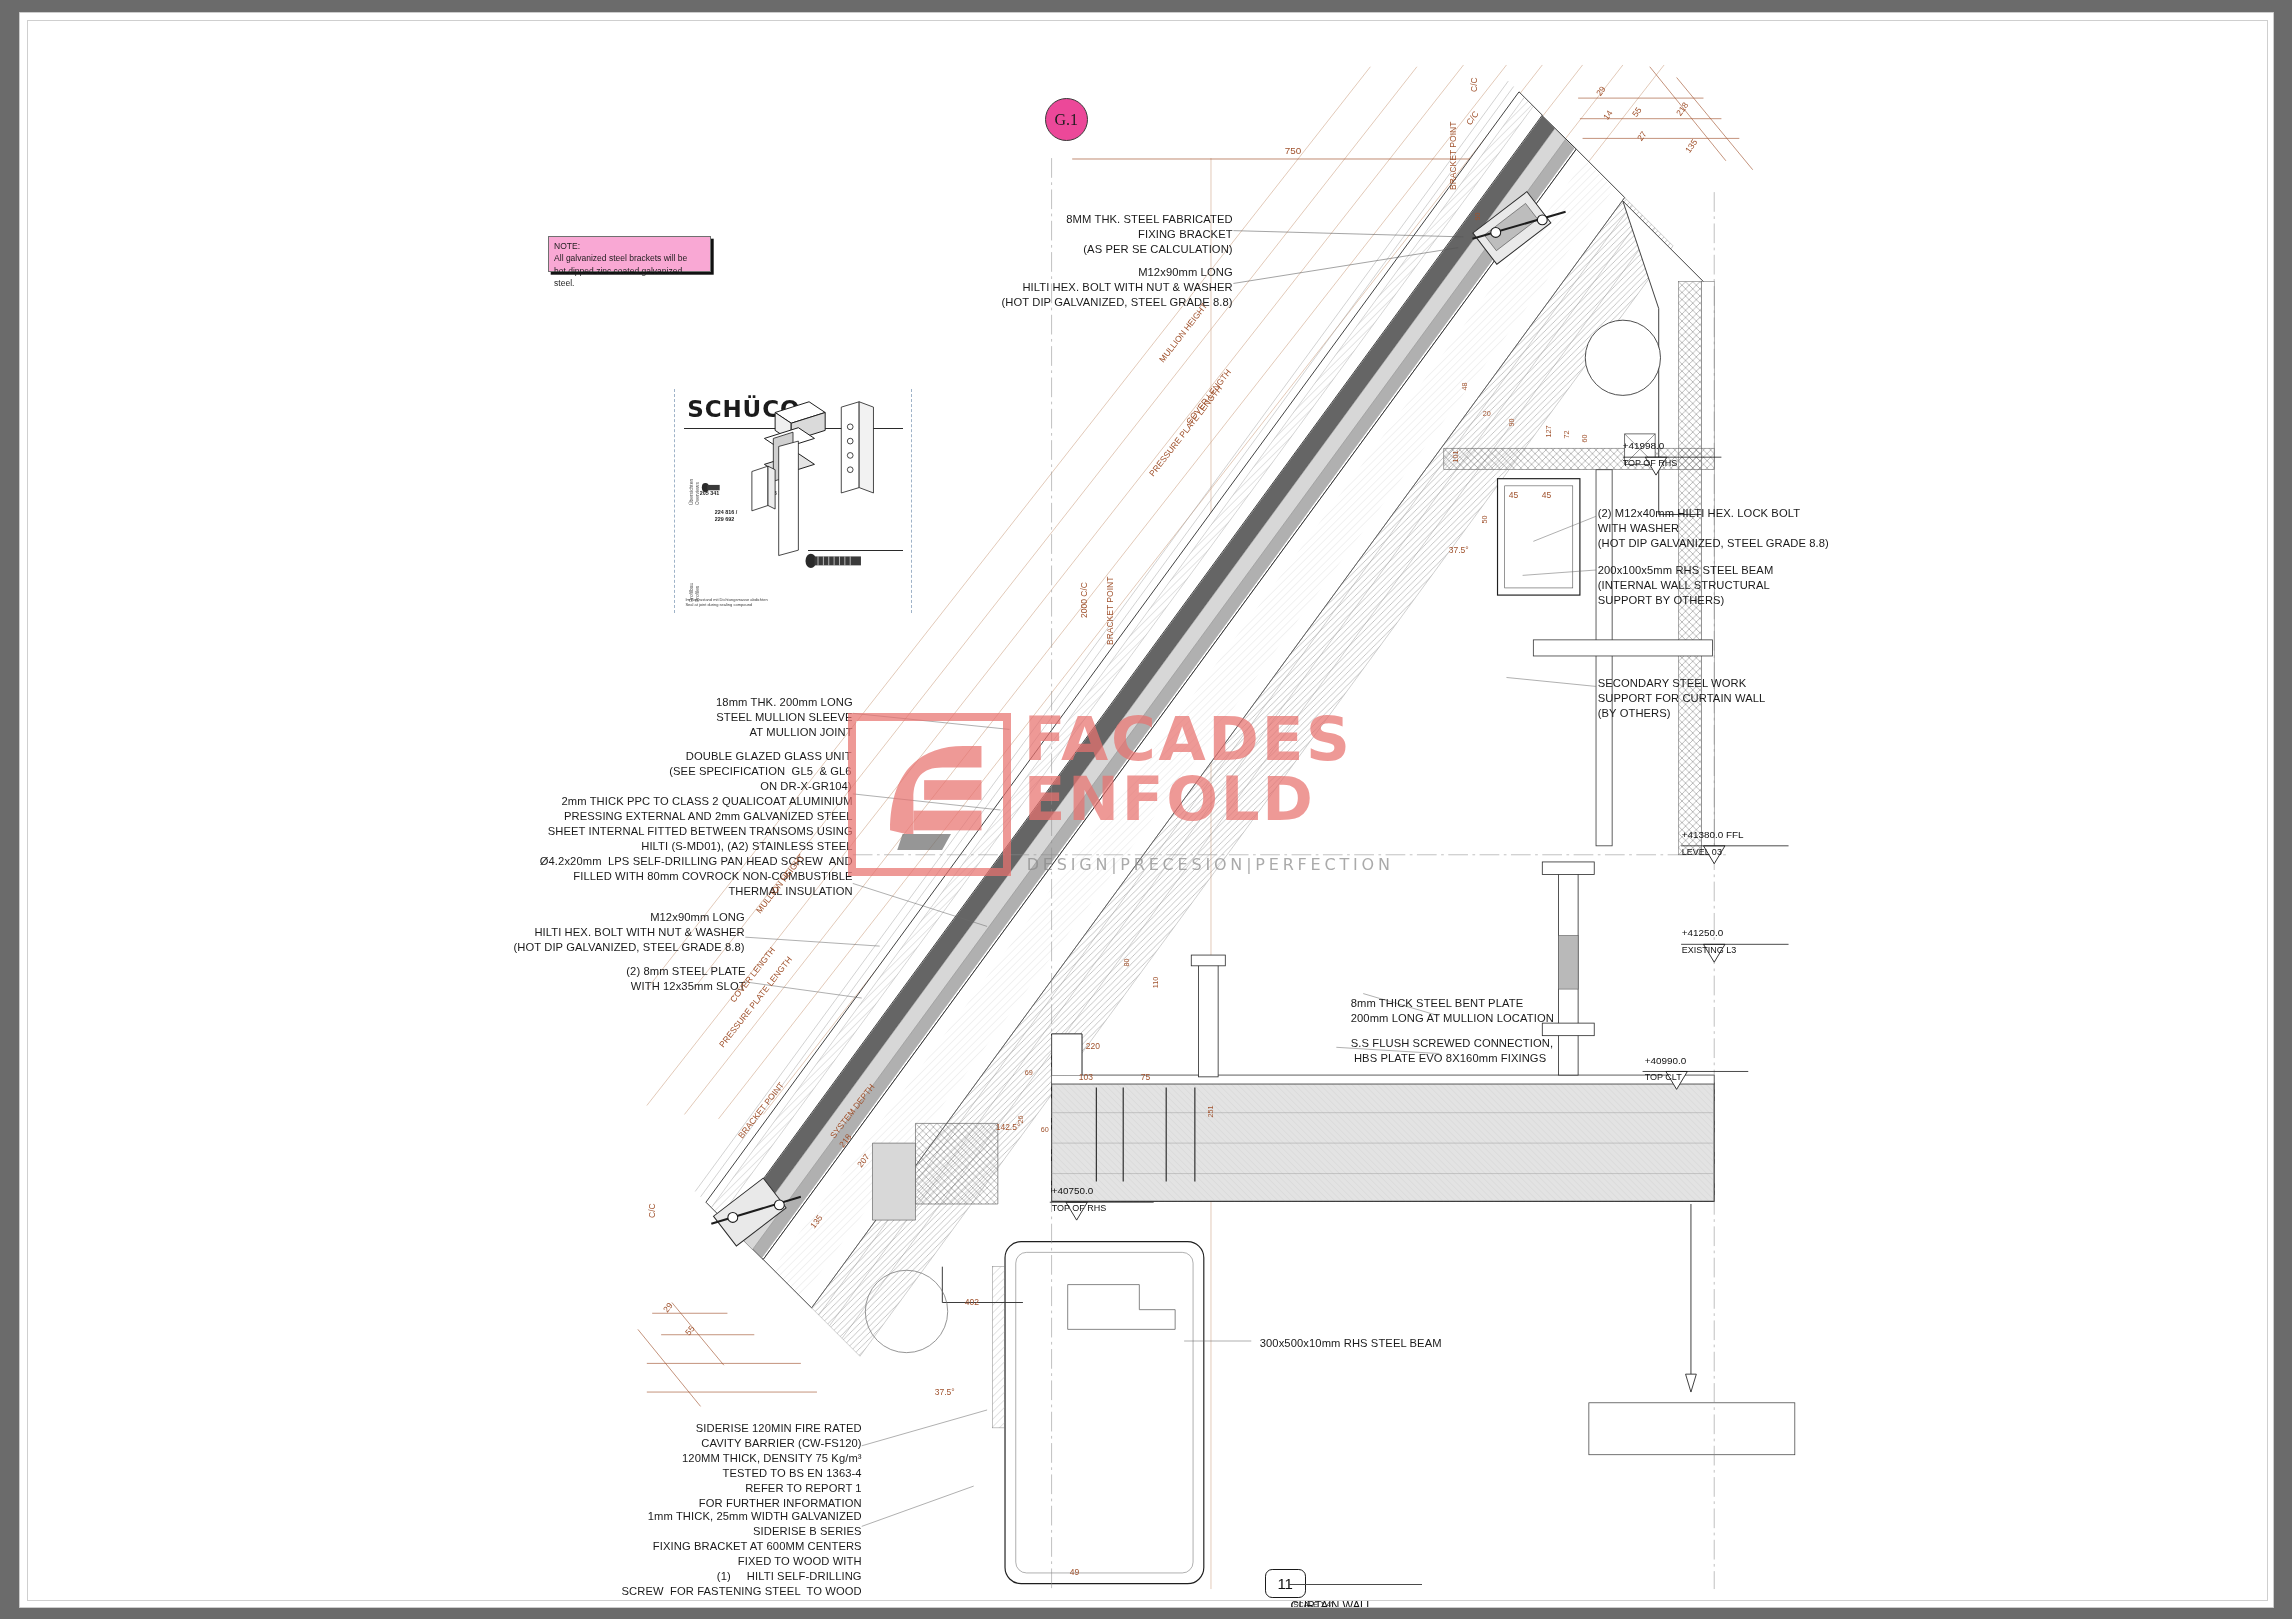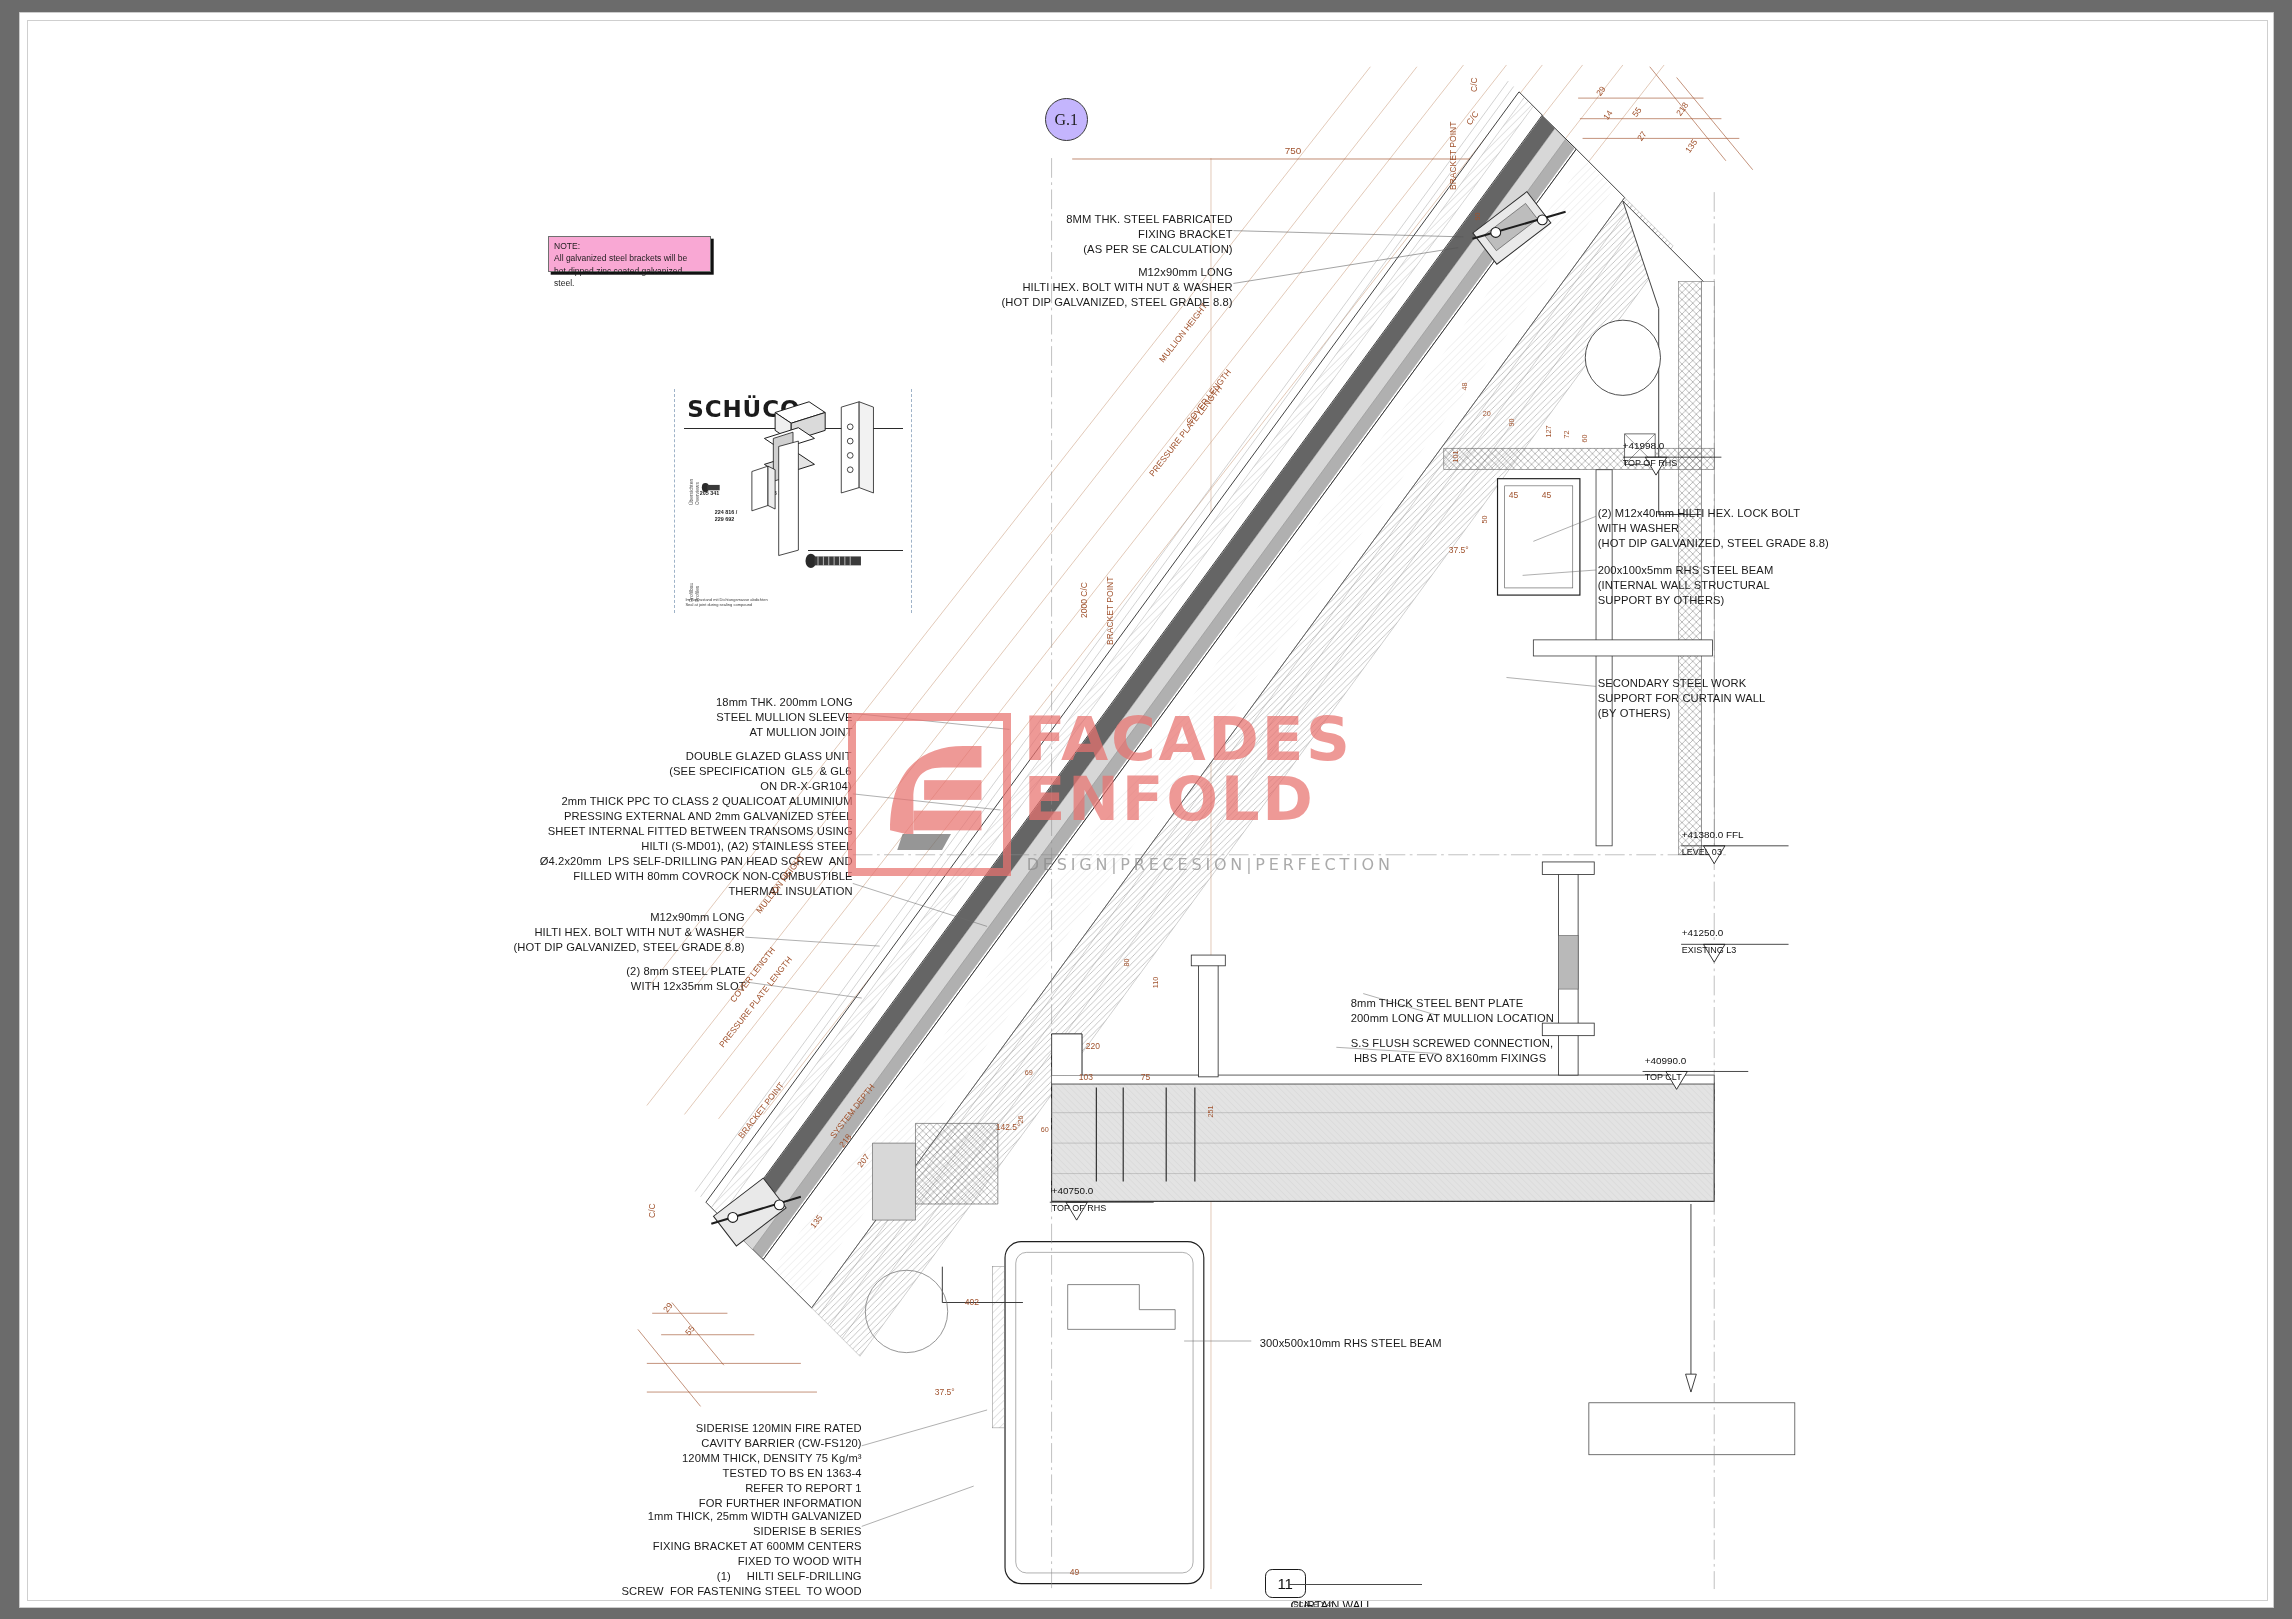--- a/index.html
+++ b/index.html
@@ -198,21 +198,21 @@
     position: absolute;
     left: 1025px; top: 85px;
     width: 41px; height: 41px;
     border: 0.9px solid #3a3a3a;
     border-radius: 50%;
     text-align: center;
     line-height: 41px;
     font-size: 16px;
     font-family: "Liberation Serif", serif;
     color: #1b1b1b;
-    background: #c4b5fd;
+    background: #ec4899;
   }
 
   
   .dim {
     position: absolute;
     font-size: 9.9px;
     color: #a0522d;
     white-space: pre;
     font-family: "Liberation Sans", sans-serif;
   }

